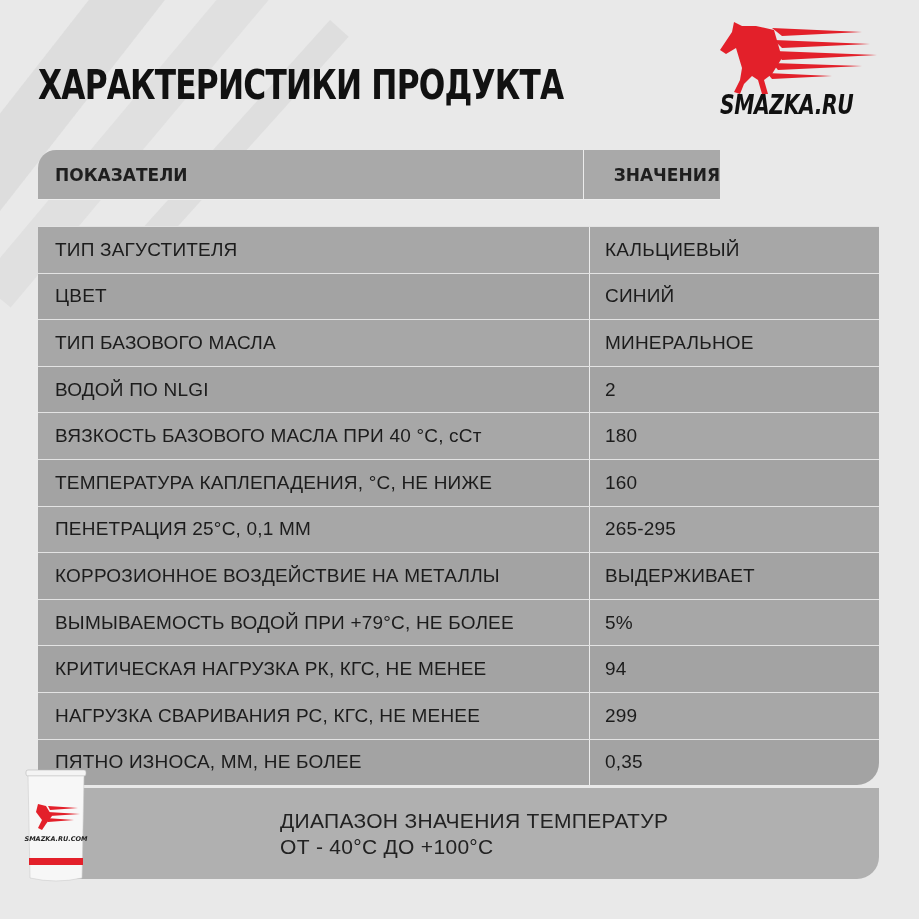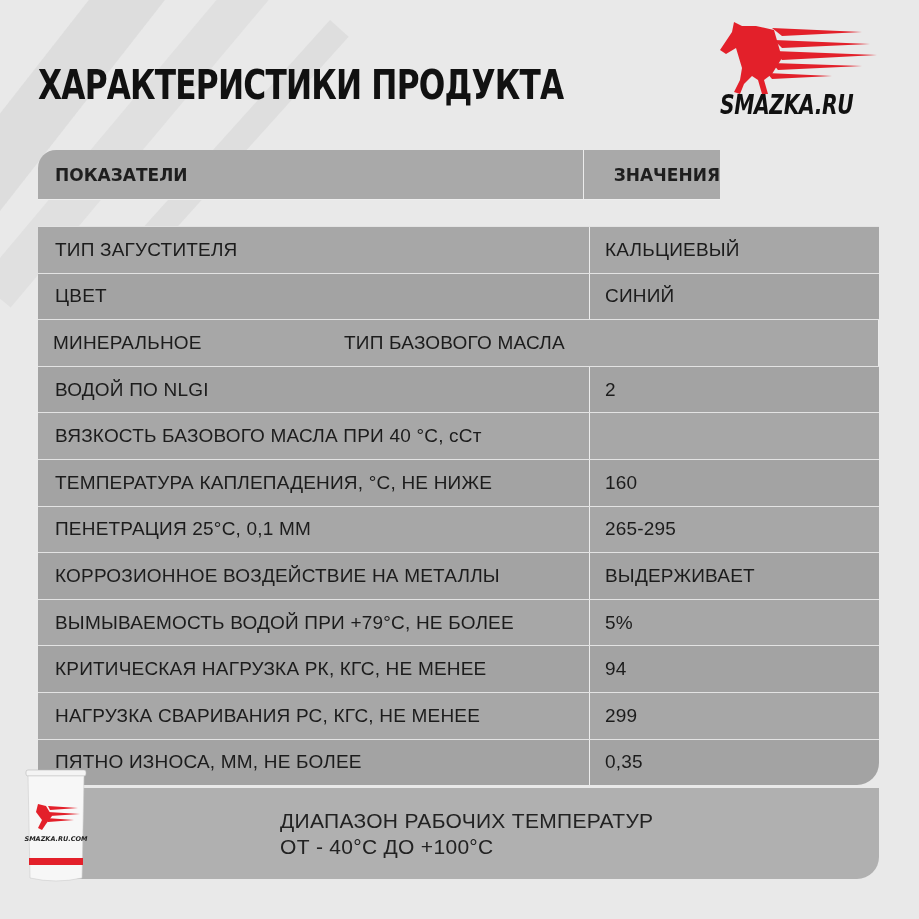--- a/index.html
+++ b/index.html
@@ -62,29 +62,30 @@
   <div class="rows">
     <div class="row">
         <div class="cell c1">ТИП ЗАГУСТИТЕЛЯ</div>
         <div class="cell c2">КАЛЬЦИЕВЫЙ</div>
       </div>
     <div class="row">
         <div class="cell c1">ЦВЕТ</div>
         <div class="cell c2">СИНИЙ</div>
       </div>
     <div class="row">
+        <div class="cell c1">ТИП БАЗОВОГО МАСЛА</div>
         <div class="cell c2">МИНЕРАЛЬНОЕ</div>
-        <div class="cell c1">ТИП БАЗОВОГО МАСЛА</div>
       </div>
     <div class="row">
         <div class="cell c1">ВОДОЙ ПО NLGI</div>
         <div class="cell c2">2</div>
       </div>
     <div class="row">
         <div class="cell c1">ВЯЗКОСТЬ БАЗОВОГО МАСЛА ПРИ 40 °С, сСт</div>
+        <div class="cell c2">180</div>
       </div>
     <div class="row">
         <div class="cell c1">ТЕМПЕРАТУРА КАПЛЕПАДЕНИЯ, °С, НЕ НИЖЕ</div>
         <div class="cell c2">160</div>
       </div>
     <div class="row">
         <div class="cell c1">ПЕНЕТРАЦИЯ 25°С, 0,1 ММ</div>
         <div class="cell c2">265-295</div>
       </div>
     <div class="row">
@@ -105,21 +106,21 @@
       </div>
     <div class="row">
         <div class="cell c1">ПЯТНО ИЗНОСА, ММ, НЕ БОЛЕЕ</div>
         <div class="cell c2">0,35</div>
       </div>
   </div>
 </div>
 
 <div class="banner">
   <div class="banner-text">
-    <div>ДИАПАЗОН РАБОЧИХ ТЕМПЕРАТУР</div>
+    <div>ДИАПАЗОН ЗНАЧЕНИЯ ТЕМПЕРАТУР</div>
     <div>ОТ - 40°С ДО +100°С</div>
   </div>
 </div>
 
 <div class="bucket">
   <svg width="64" height="120" viewBox="0 0 64 120">
     <rect x="2" y="4" width="60" height="6" rx="2" fill="#f4f4f4" stroke="#bbb" stroke-width="0.6"></rect>
     <path d="M4,10 L60,10 L58,112 Q32,118 6,112 Z" fill="#f7f7f7" stroke="#ccc" stroke-width="0.6"></path>
     <g fill="#e3202a">
       <polygon points="24,40 54,42 26,44"></polygon>

